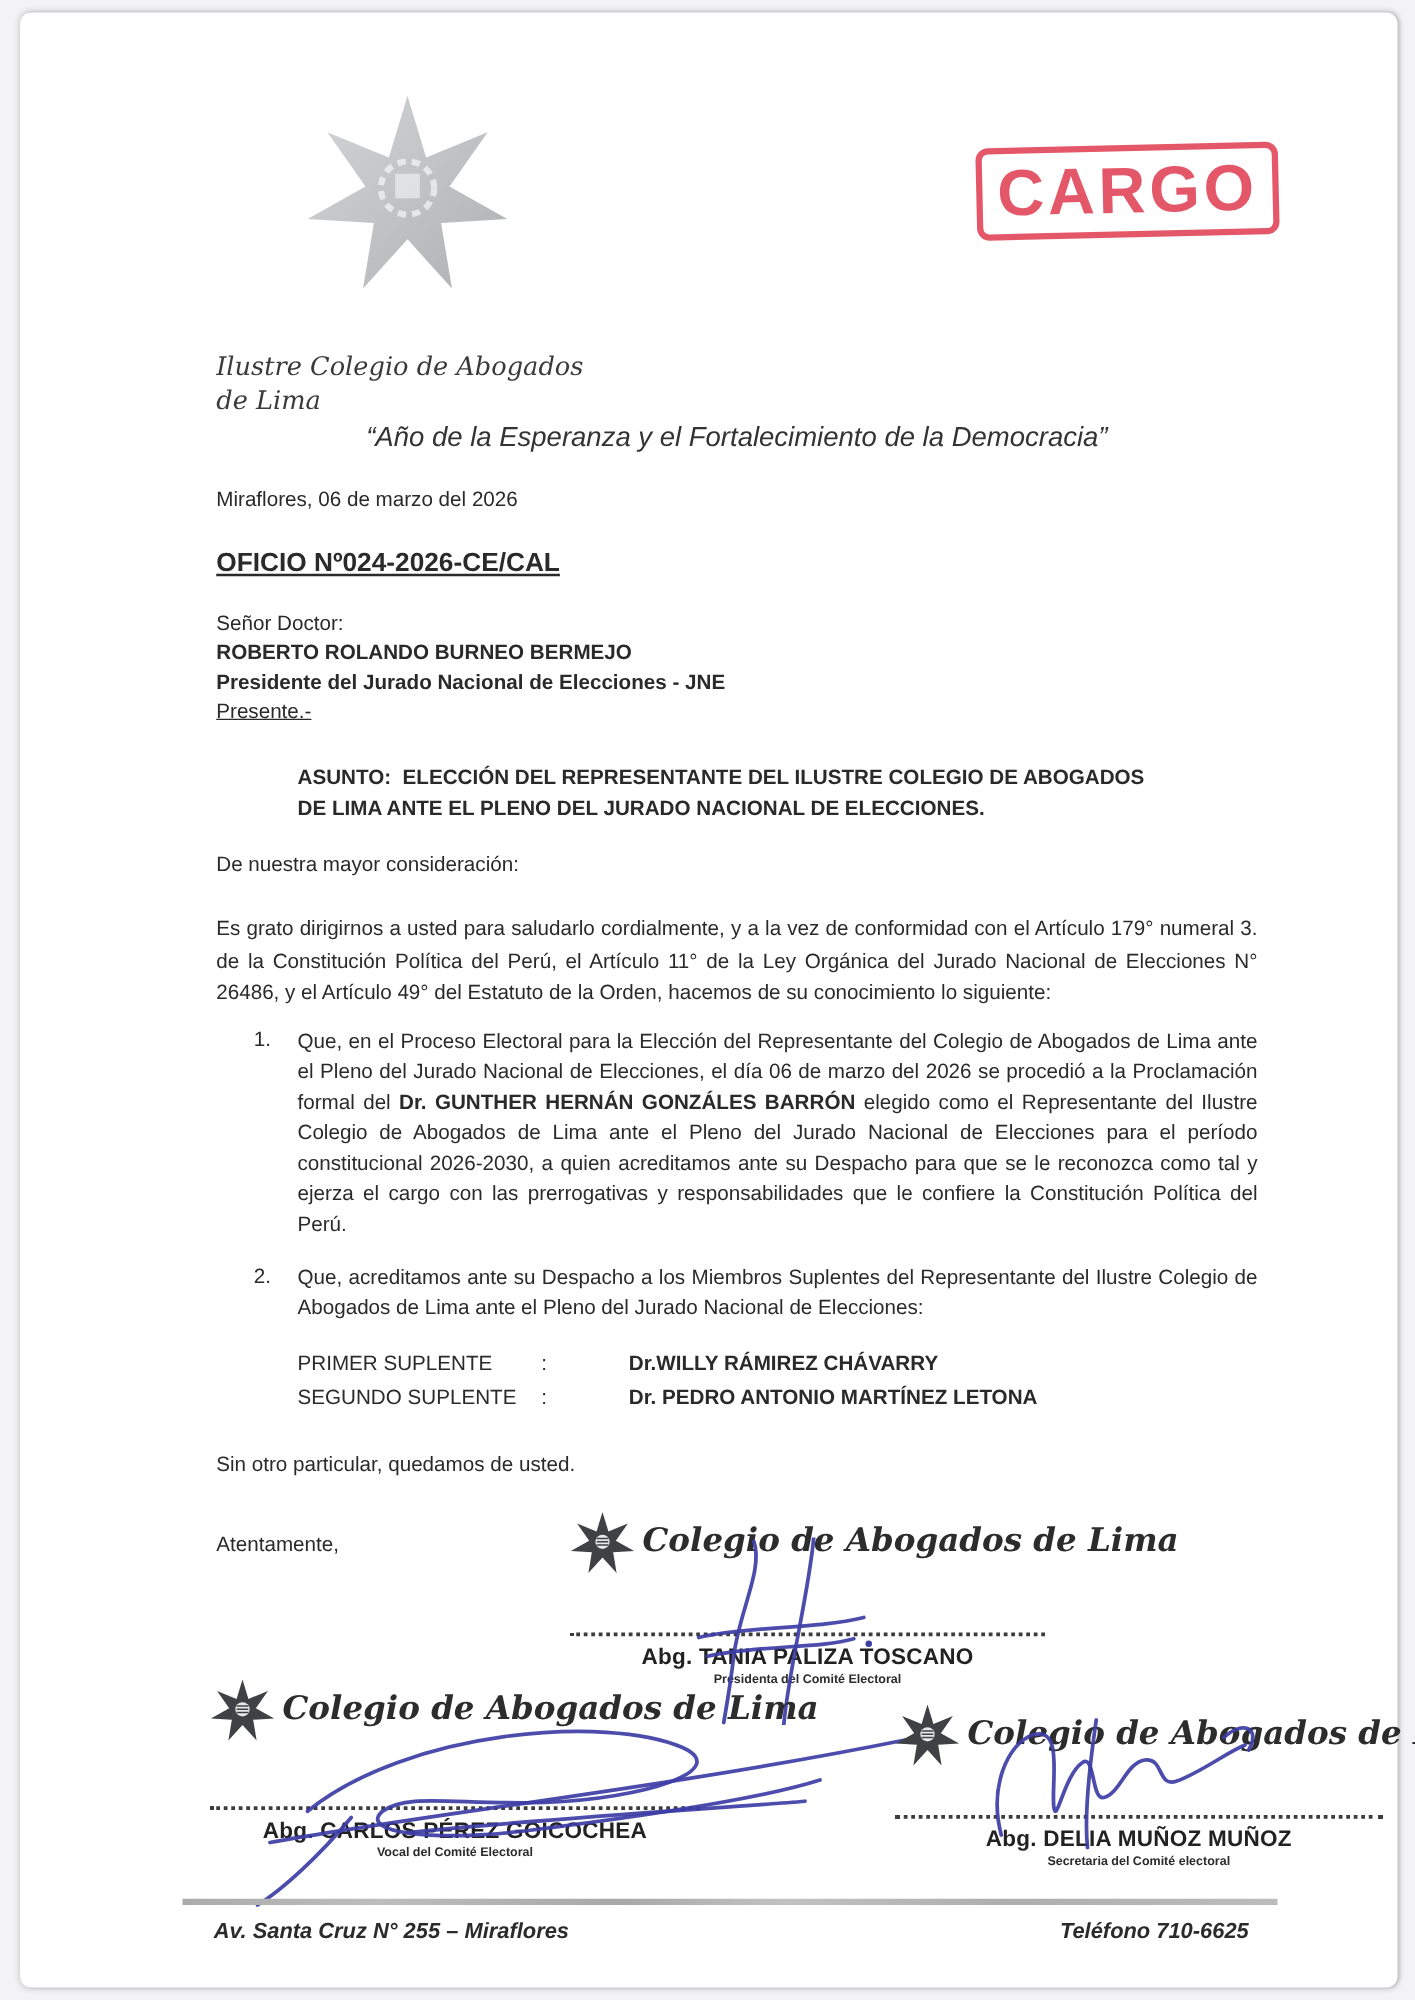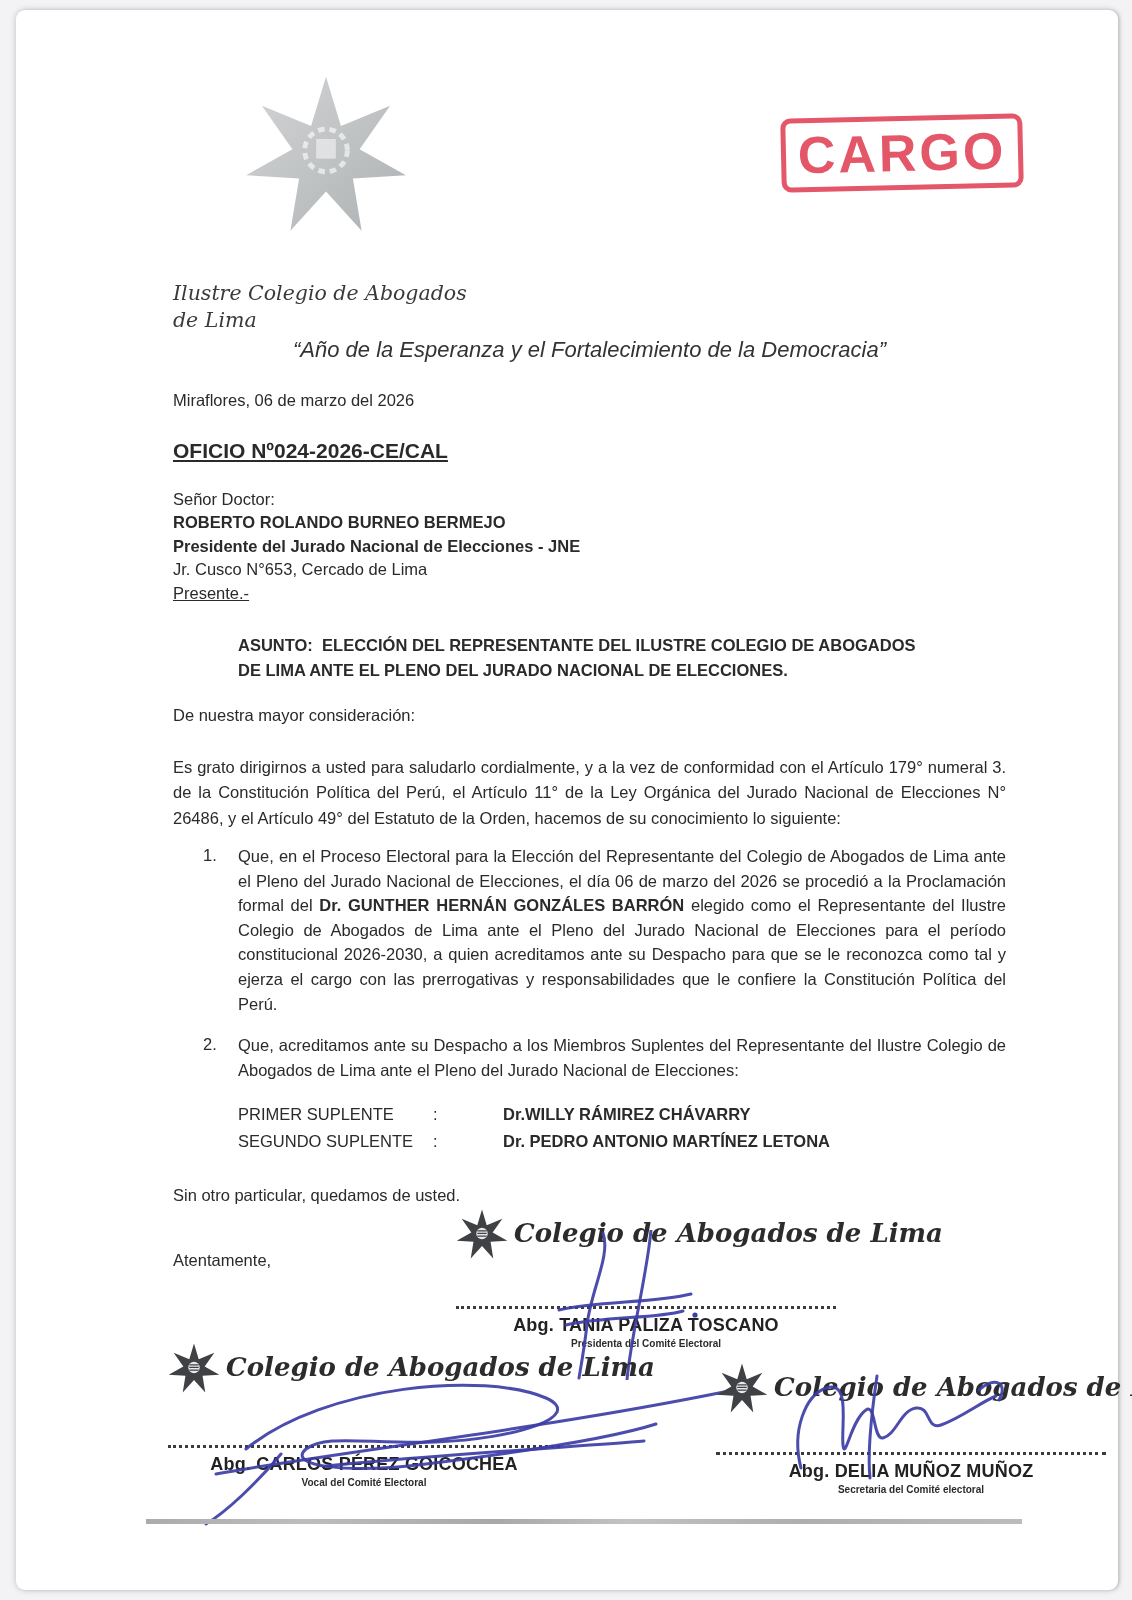--- a/index.html
+++ b/index.html
@@ -113,21 +113,20 @@
       <div class="motto">“Año de la Esperanza y el Fortalecimiento de la Democracia”</div>
 
       <div class="dateline">Miraflores, 06 de marzo del 2026</div>
 
       <div class="oficio">OFICIO Nº024-2026-CE/CAL</div>
 
       <div class="recipient">
         <div>Señor Doctor:</div>
         <div class="b">ROBERTO ROLANDO BURNEO BERMEJO</div>
         <div class="b">Presidente del Jurado Nacional de Elecciones - JNE</div>
-        <div>Jr. Cusco N°653, Cercado de Lima</div>
         <div class="u">Presente.-</div>
       </div>
 
       <div class="subject">
         <span>ASUNTO:</span>&nbsp;
         <span>ELECCIÓN DEL REPRESENTANTE DEL ILUSTRE COLEGIO DE ABOGADOS DE LIMA ANTE EL PLENO DEL JURADO NACIONAL DE ELECCIONES.</span>
       </div>
 
       <div class="greeting">De nuestra mayor consideración:</div>
 
@@ -218,14 +217,18 @@
       <path d="M198,20 C213,6 228,12 218,30"></path>
       <path d="M96,6 C91,40 86,80 89,108"></path>
     </svg>
     <div class="gap"></div>
     <div class="dots"></div>
     <div class="nm">Abg. DELIA MUÑOZ MUÑOZ</div>
     <div class="ttl">Secretaria del Comité electoral</div>
   </div>
 
   <div class="footer-bar"></div>
+  <div class="footer-row">
+    <span>Av. Santa Cruz N° 255 – Miraflores</span>
+    <span>Teléfono 710-6625</span>
+  </div>
 
 </div>
 
 </body></html>

